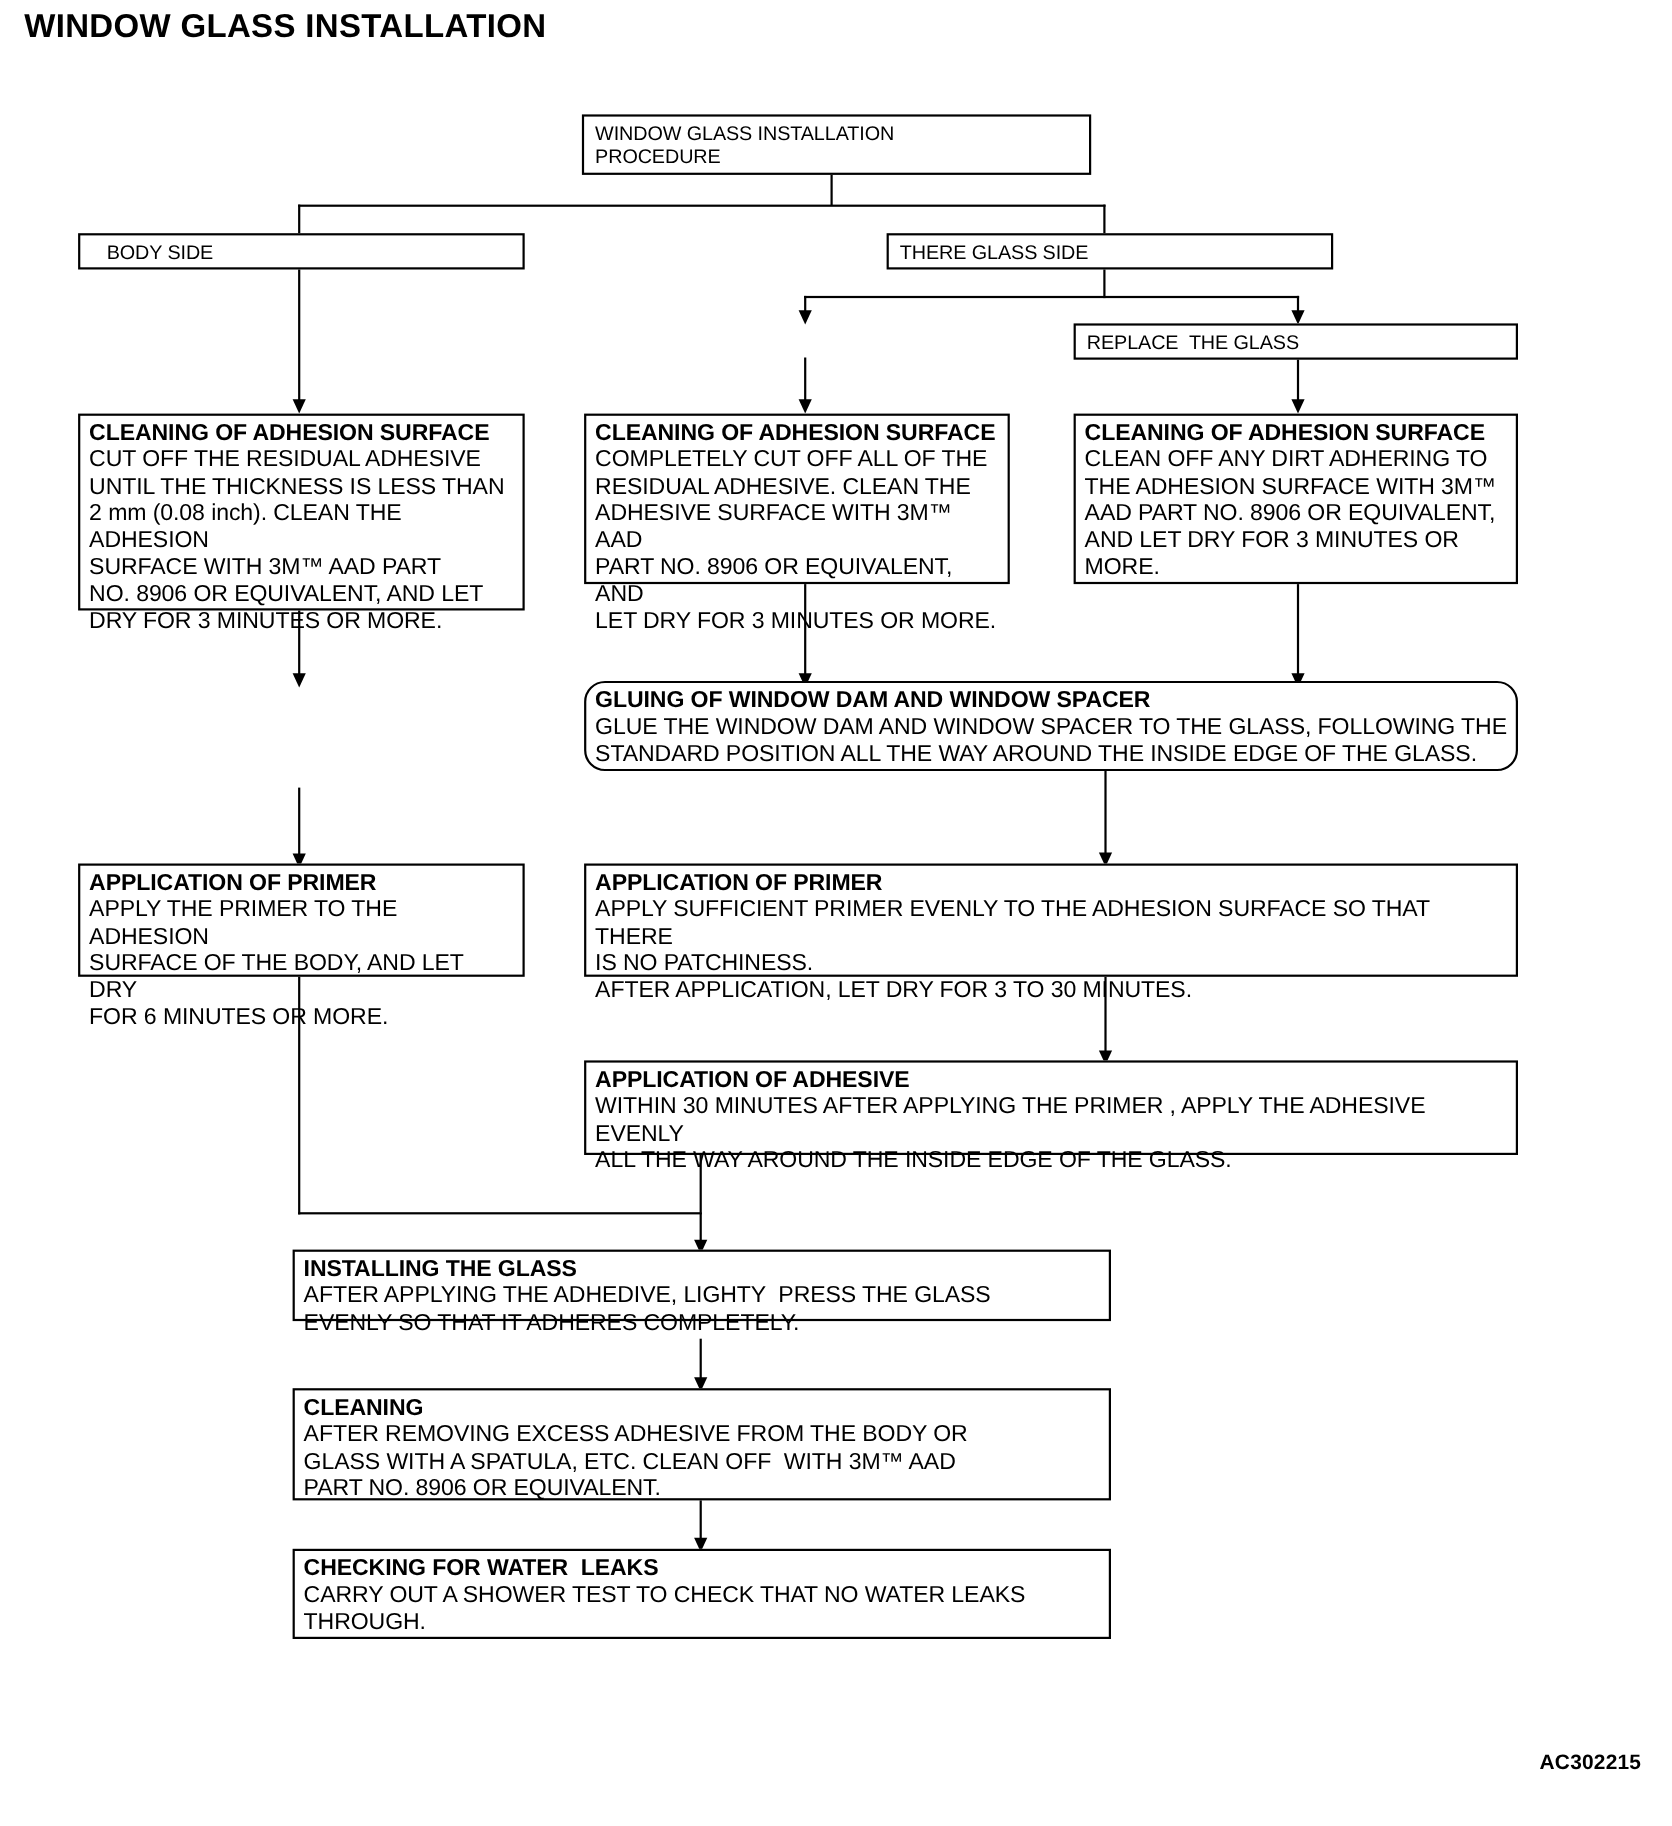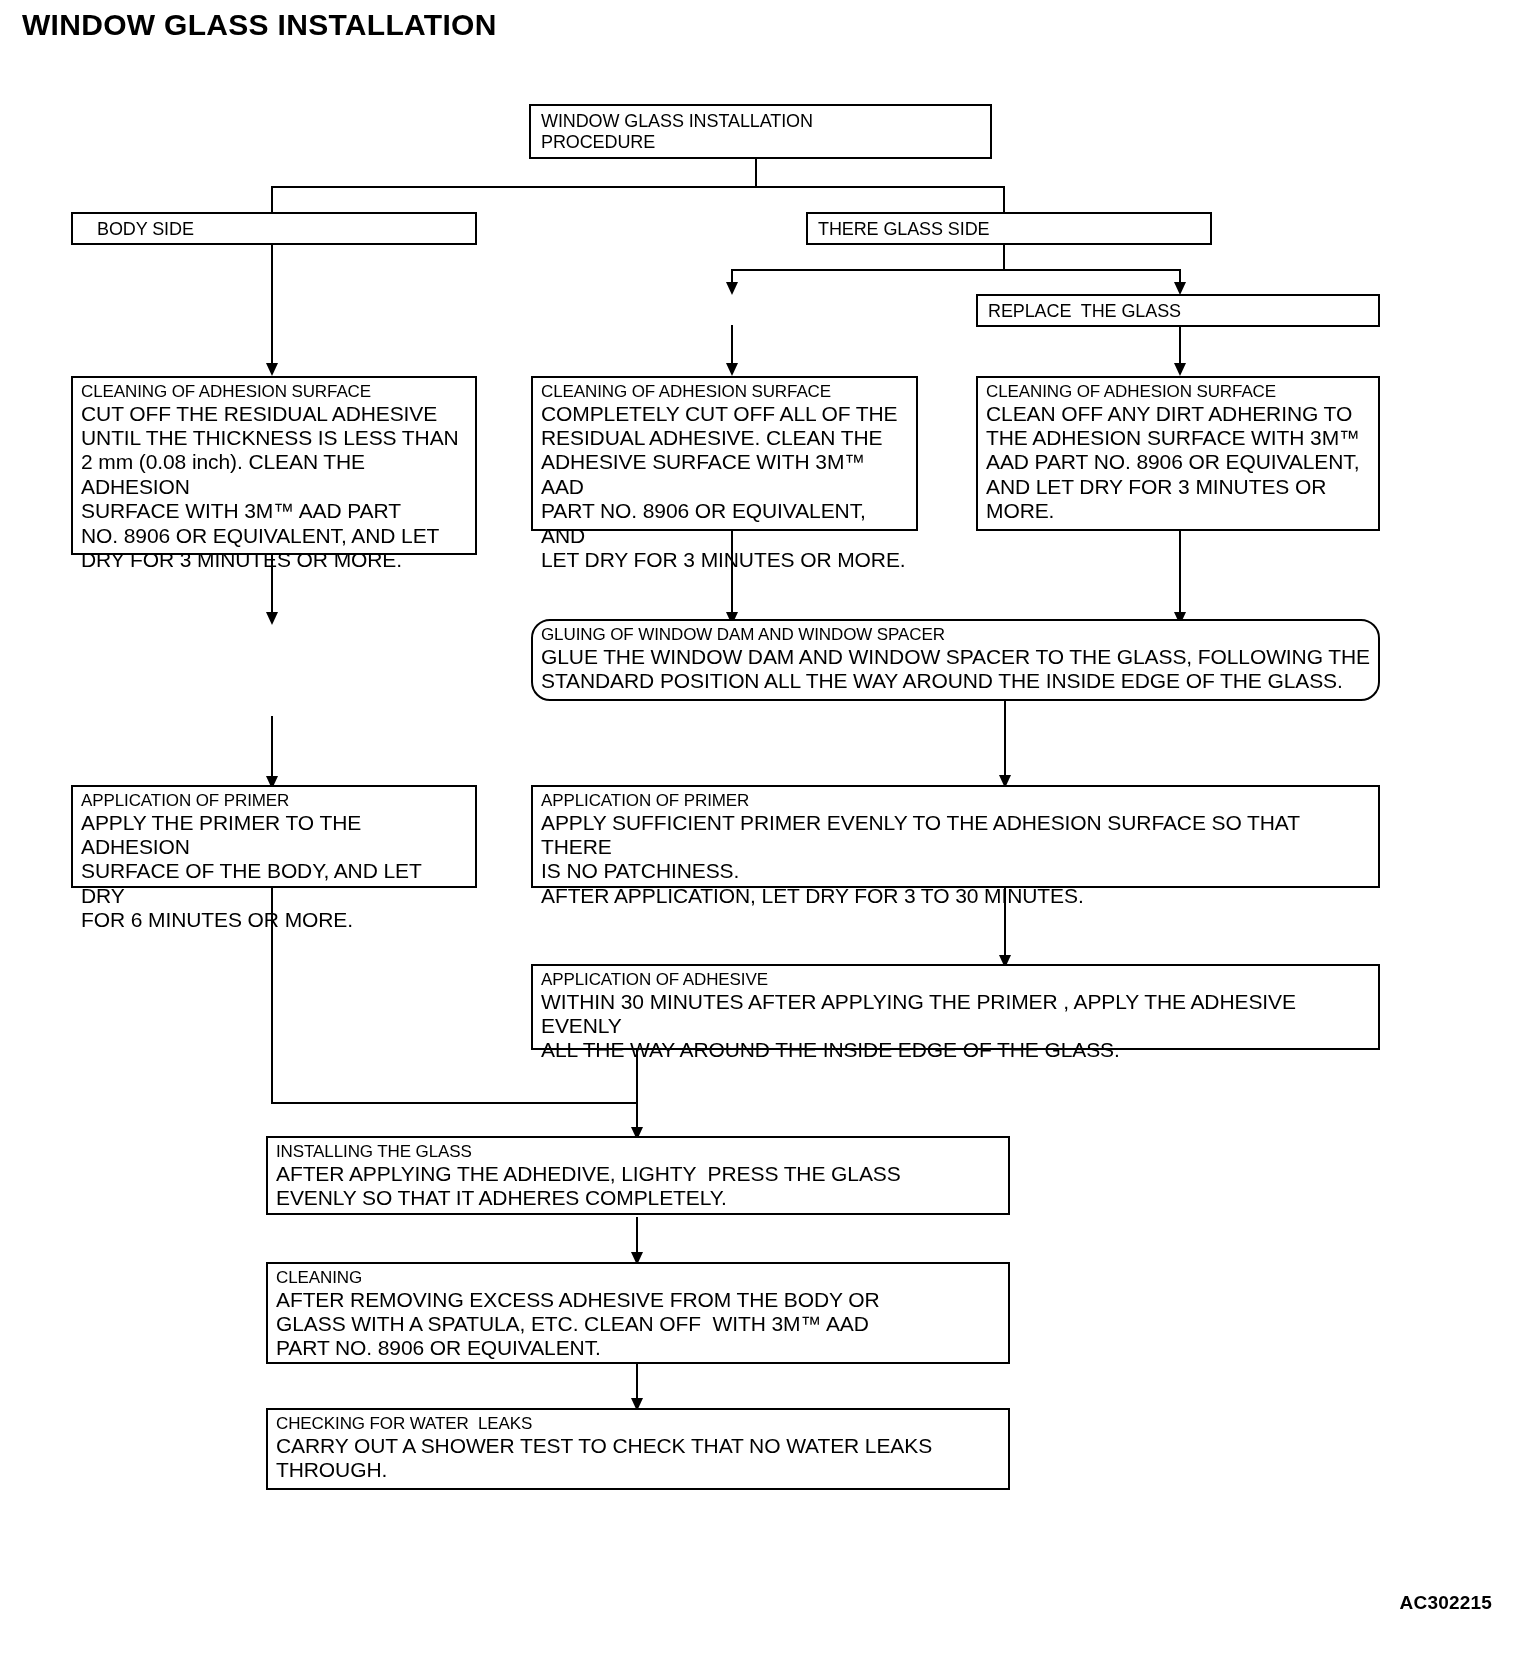--- a/index.html
+++ b/index.html
@@ -31,22 +31,22 @@
   
   .node {
     position: absolute;
     box-sizing: border-box;
     border: 2.4px solid #000000;
     background: #ffffff;
     padding: 4px 7px 5px 8px;
     line-height: 1.16;
   }
   .node .nd-title {
-    font-weight: normal;
-    font-size: 17px;
+    font-weight: bold;
+    font-size: 21px;
     letter-spacing: -0.1px;
     white-space: pre-wrap;
   }
   .node .nd-body {
     font-weight: normal;
     font-size: 21px;
     letter-spacing: -0.1px;
     white-space: pre-wrap;
   }
   .node.plain .nd-title {
@@ -210,21 +210,21 @@
 IS NO PATCHINESS.
 AFTER APPLICATION, LET DRY FOR 3 TO 30 MINUTES.</div>
   </div>
 
   <div class="node" style="left:531px; top:964px; width:849px; height:86px;">
     <div class="nd-title">APPLICATION OF ADHESIVE</div>
     <div class="nd-body">WITHIN 30 MINUTES AFTER APPLYING THE PRIMER , APPLY THE ADHESIVE EVENLY
 ALL THE WAY AROUND THE INSIDE EDGE OF THE GLASS.</div>
   </div>
 
-  <div class="node" style="left:266px; top:1136px; width:744px; height:79px;">
+  <div class="node" style="left:266px; top:1136px; width:744px; height:65px;">
     <div class="nd-title">INSTALLING THE GLASS</div>
     <div class="nd-body">AFTER APPLYING THE ADHEDIVE, LIGHTY  PRESS THE GLASS
 EVENLY SO THAT IT ADHERES COMPLETELY.</div>
   </div>
 
   <div class="node" style="left:266px; top:1262px; width:744px; height:102px;">
     <div class="nd-title">CLEANING</div>
     <div class="nd-body">AFTER REMOVING EXCESS ADHESIVE FROM THE BODY OR
 GLASS WITH A SPATULA, ETC. CLEAN OFF  WITH 3M™ AAD
 PART NO. 8906 OR EQUIVALENT.</div>

